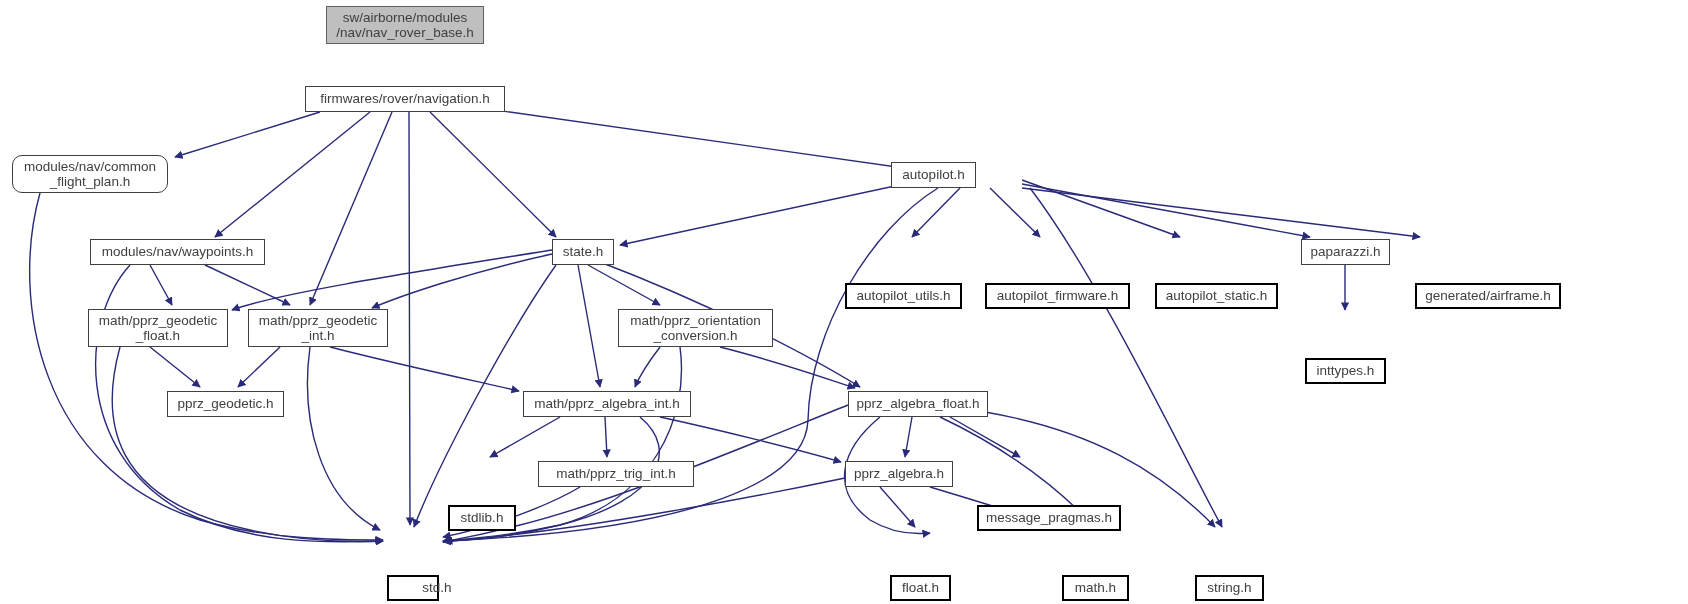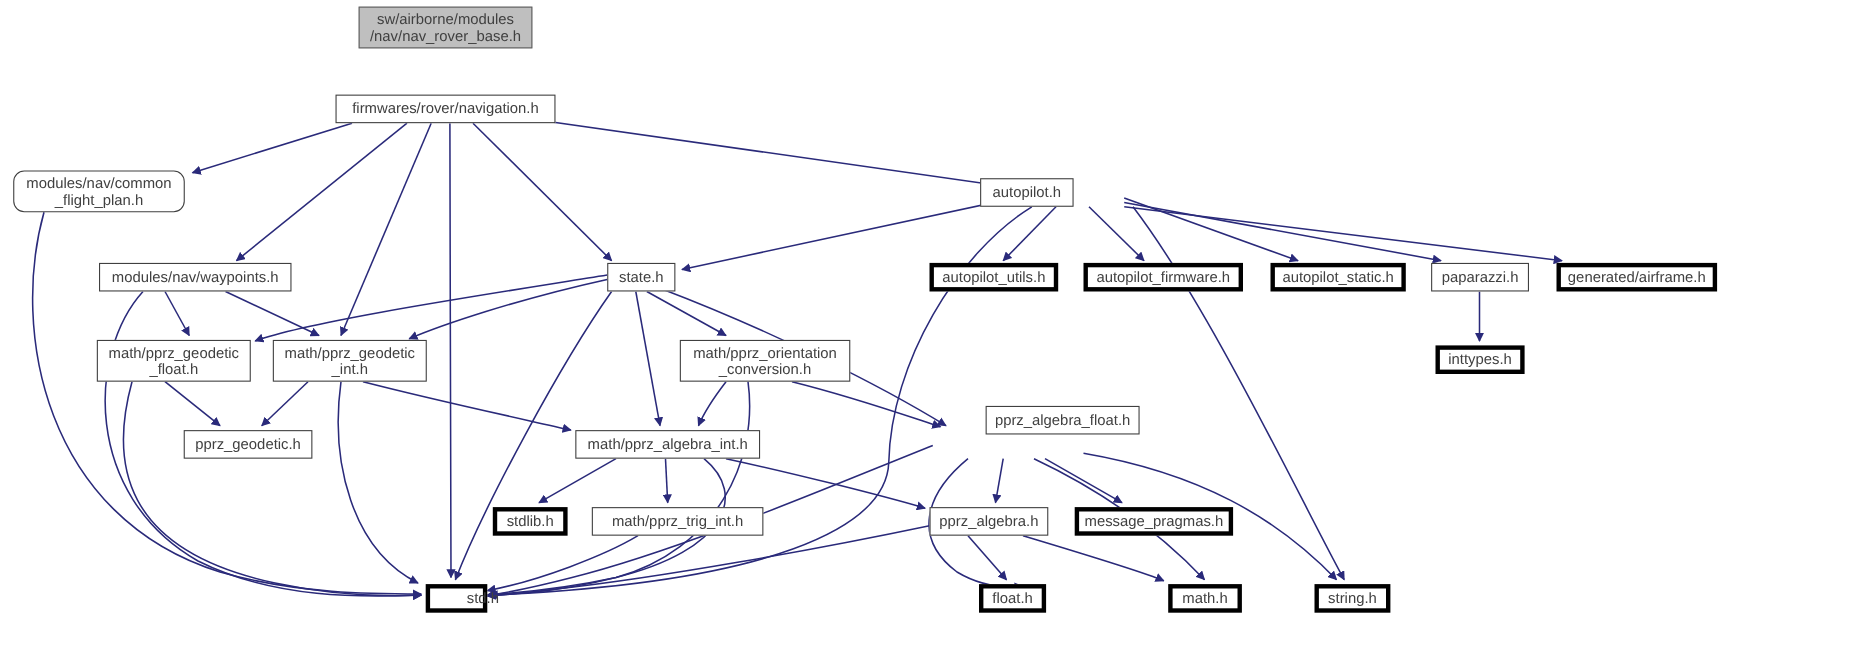--- a/index.html
+++ b/index.html
@@ -2,21 +2,21 @@
 <html><head>
 <meta charset="utf-8">
 <title>Include dependency graph</title>
 <style>
   html,body{margin:0;padding:0;background:#ffffff;}
   body{font-family:"Liberation Sans","DejaVu Sans",sans-serif;}
   #graph{position:relative;width:1688px;height:604px;overflow:hidden;background:#ffffff;}
   #edges{position:absolute;left:0;top:0;width:1688px;height:604px;}
   .node{position:absolute;box-sizing:border-box;display:flex;align-items:center;justify-content:center;
         text-align:center;line-height:1.12;color:#404040;white-space:pre-line;}
-  .node.plain{background:#ffffff;border:4px solid #000000;font-size:13.5px;}
+  .node.plain{background:#ffffff;border:2px solid #000000;font-size:13.5px;margin-top:44px;}
   .node.root{background:#bfbfbf;border:1.6px solid #606060;font-size:13.5px;}
   .node.dark{background:#ffffff;border:1.6px solid #404040;font-size:13.5px;}
 </style>
 </head>
 <body>
 
 <div id="graph">
   <svg id="edges" xmlns="http://www.w3.org/2000/svg">
       <defs>
         <marker id="arr-down" viewBox="0 0 10 10" refX="9" refY="5" markerWidth="6" markerHeight="6" orient="auto">
@@ -96,21 +96,21 @@
       <div class="node plain" style="left: 1415px; top: 239px; width: 146px; height: 26px;">generated/airframe.h</div>
       <div class="node plain" style="left: 1305px; top: 314px; width: 81px; height: 26px;">inttypes.h</div>
       <div class="node dark" style="left: 88px; top: 309px; width: 140px; height: 38px;">math/pprz_geodetic
 _float.h</div>
       <div class="node dark" style="left: 248px; top: 309px; width: 140px; height: 38px;">math/pprz_geodetic
 _int.h</div>
       <div class="node dark" style="left: 618px; top: 309px; width: 155px; height: 38px;">math/pprz_orientation
 _conversion.h</div>
       <div class="node dark" style="left: 167px; top: 391px; width: 117px; height: 26px;">pprz_geodetic.h</div>
       <div class="node dark" style="left: 523px; top: 391px; width: 168px; height: 26px;">math/pprz_algebra_int.h</div>
-      <div class="node dark" style="left: 848px; top: 369px; width: 140px; height: 26px; margin-left: 48px;">pprz_algebra_float.h</div>
+      <div class="node dark" style="left: 848px; top: 391px; width: 140px; height: 26px;">pprz_algebra_float.h</div>
       <div class="node plain" style="left: 448px; top: 461px; width: 68px; height: 26px;">stdlib.h</div>
       <div class="node dark" style="left: 538px; top: 461px; width: 156px; height: 26px;">math/pprz_trig_int.h</div>
       <div class="node dark" style="left: 845px; top: 461px; width: 108px; height: 26px;">pprz_algebra.h</div>
       <div class="node plain" style="left: 977px; top: 461px; width: 144px; height: 26px;">message_pragmas.h</div>
       <div class="node plain" style="left: 890px; top: 531px; width: 61px; height: 26px;">float.h</div>
       <div class="node plain" style="left: 1062px; top: 531px; width: 67px; height: 26px;">math.h</div>
       <div class="node plain" style="left: 1195px; top: 531px; width: 69px; height: 26px;">string.h</div>
       <div class="node plain" style="left: 387px; top: 531px; width: 52px; height: 26px; padding-left: 48px;">std.h</div>
     </div>
 </div>

